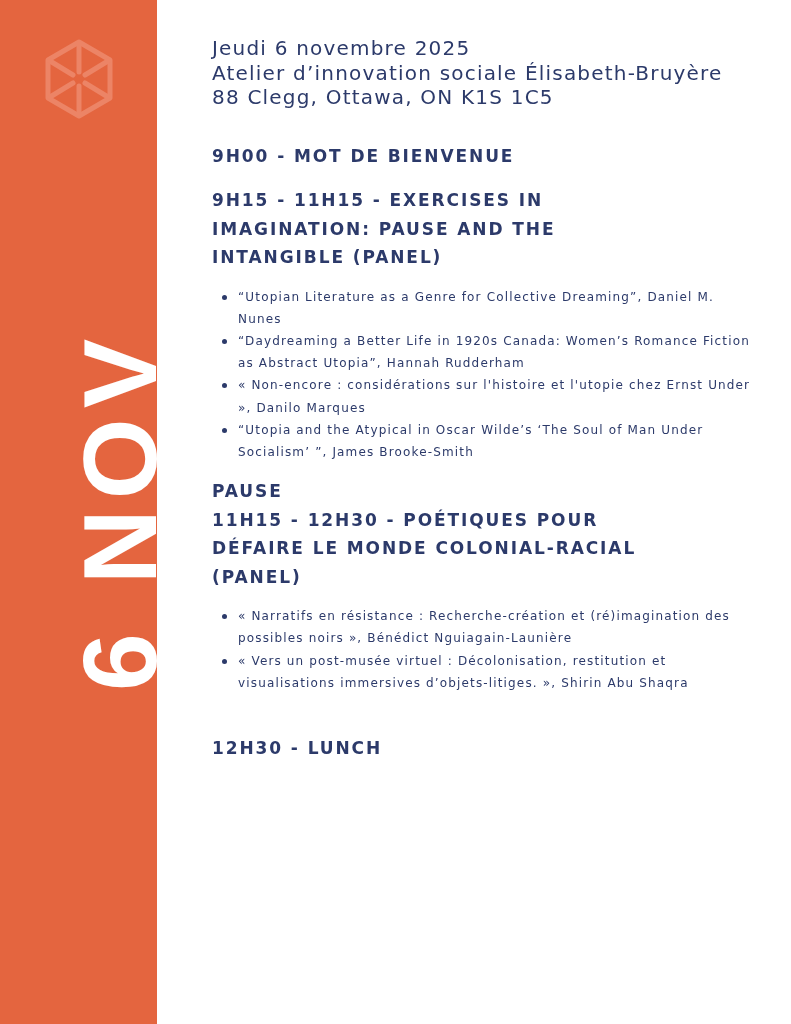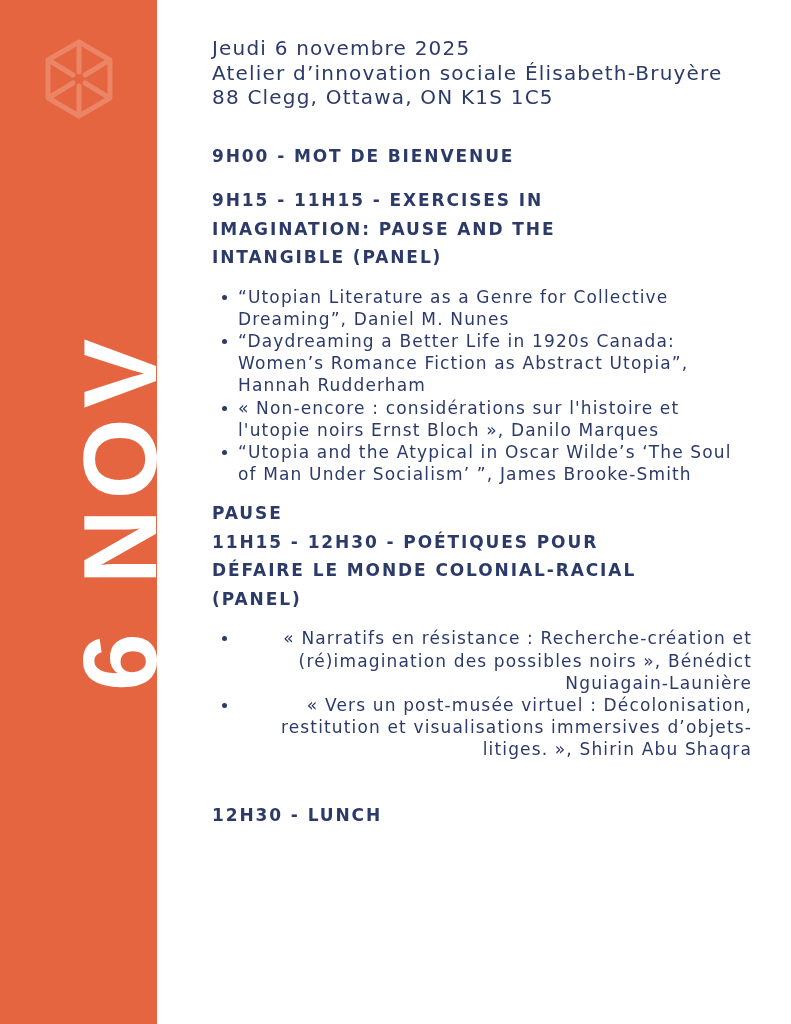--- a/index.html
+++ b/index.html
@@ -43,28 +43,28 @@
   .s-accueil { margin-top: 29px; }
   .s-bienvenue { margin-top: 32px; }
   .s-panel1 { margin-top: 16px; }
   .s-pause { margin-top: 14px; }
   .s-panel2 { }
   .s-lunch { margin-top: 40px; }
   ul.talks {
     list-style: none; margin: 14px 0 0 0; padding: 0 0 0 26px;
   }
   ul.talks li {
-    position: relative; font-size: 17px; letter-spacing: 1.15px;
+    position: relative; font-size: 12px; letter-spacing: 1.15px;
     line-height: 22.2px;
   }
   ul.talks li .bullet {
     position: absolute; left: -16px; top: 9px; width: 5px; height: 5px;
     border-radius: 50%; background: #2c3a6a;
   }
-  .panel2-list { margin-top: 14px; text-align: right; }
+  .panel2-list { margin-top: 14px; }
 </style>
 </head>
 <body>
 
 <div class="sidebar">
   <svg class="cube" viewBox="0 0 70 80">
     <g fill="none" stroke="#ec8466" stroke-width="5" stroke-linejoin="round" stroke-linecap="round">
       <polygon points="35,3 66,21 66,59 35,77 4,59 4,21"></polygon>
       <line x1="35" y1="4" x2="35" y2="33"></line>
       <line x1="35" y1="47" x2="35" y2="76"></line>
@@ -85,21 +85,21 @@
   <p class="section s-bienvenue">9H00 - MOT DE BIENVENUE</p>
 
   <div class="s-panel1">
     <p class="section">9H15 - 11H15 -  EXERCISES IN</p>
     <p class="section">IMAGINATION: PAUSE AND THE</p>
     <p class="section">INTANGIBLE (PANEL)</p>
   </div>
   <ul class="talks">
     <li><span class="bullet"></span><span>“Utopian Literature as a Genre for Collective Dreaming”, Daniel M. Nunes</span></li>
     <li><span class="bullet"></span><span>“Daydreaming a Better Life in 1920s Canada: Women’s Romance Fiction as Abstract Utopia”, Hannah Rudderham</span></li>
-    <li><span class="bullet"></span><span>« Non-encore : considérations sur l'histoire et l'utopie noirs Ernst Bloch », Danilo Marques</span></li>
+    <li><span class="bullet"></span><span>« Non-encore : considérations sur l'histoire et l'utopie chez Ernst Under », Danilo Marques</span></li>
     <li><span class="bullet"></span><span>“Utopia and the Atypical in Oscar Wilde’s ‘The Soul of Man Under Socialism’ ”, James Brooke-Smith</span></li>
   </ul>
 
   <p class="section s-pause">PAUSE</p>
 
   <div class="s-panel2">
     <p class="section">11H15 - 12H30 - POÉTIQUES POUR</p>
     <p class="section">DÉFAIRE LE MONDE COLONIAL-RACIAL</p>
     <p class="section">(PANEL)</p>
   </div>

